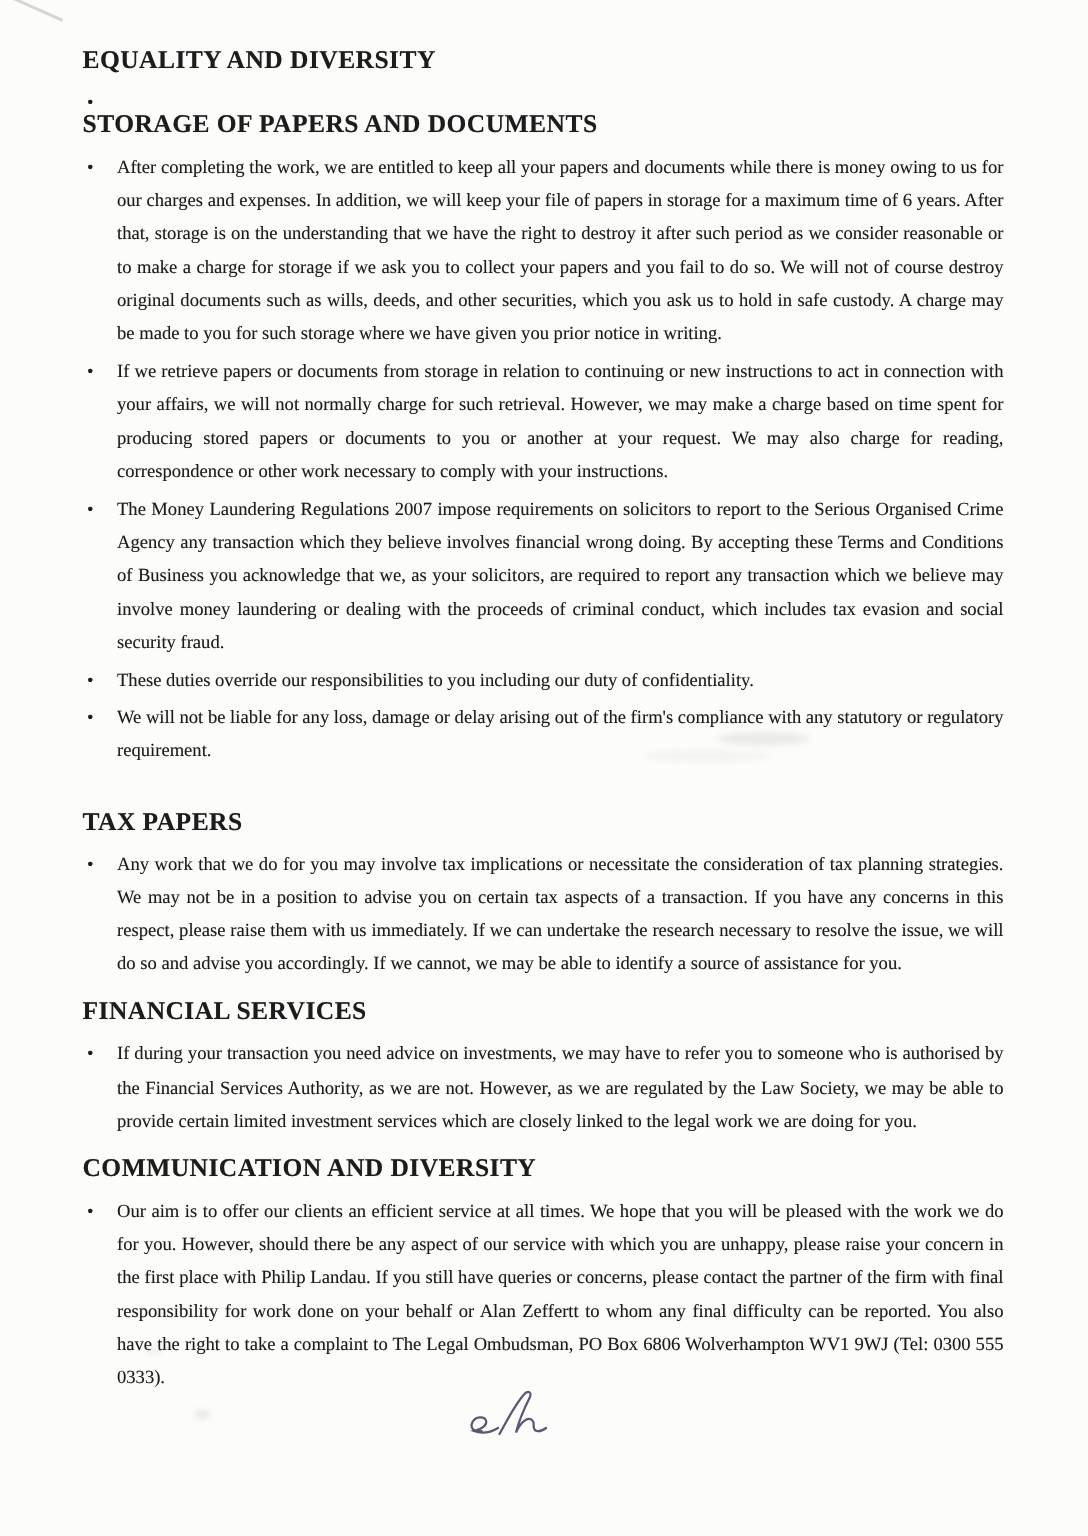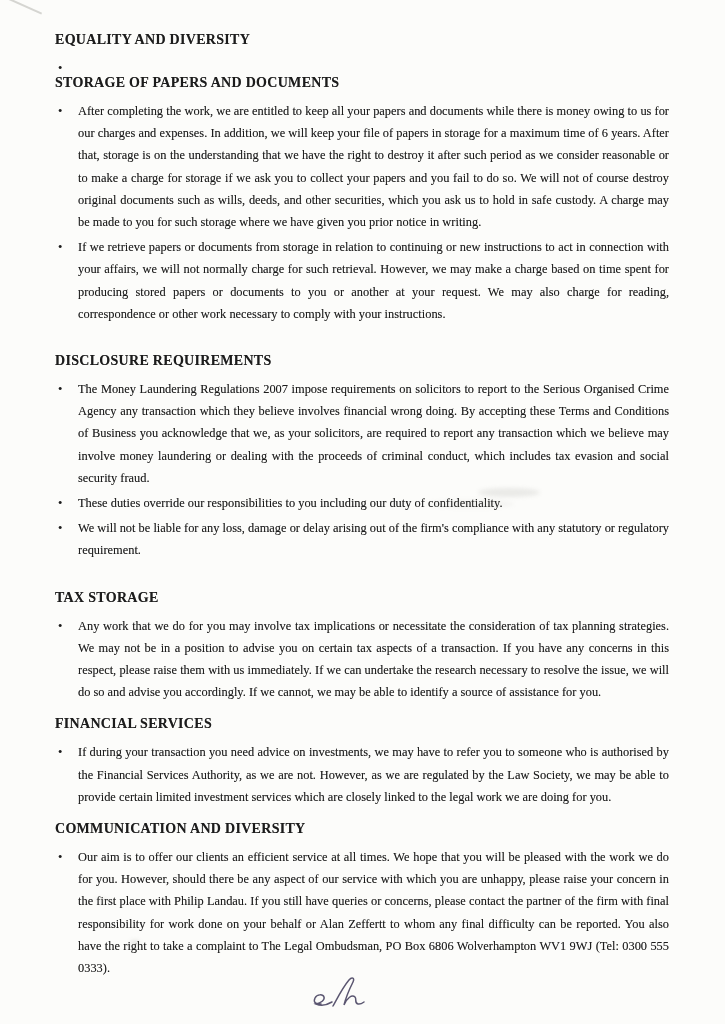--- a/index.html
+++ b/index.html
@@ -13,21 +13,21 @@
     color: #1c1c1c;
     overflow: hidden;
   }
   .content {
     position: absolute;
     left: 55px;
     top: 32px;
     width: 614px;
   }
   h2 {
-    font-size: 14px;
+    font-size: 17px;
     font-weight: bold;
     letter-spacing: 0.3px;
     margin: 13px 0 10px 0;
     line-height: 15px;
     text-shadow: 0 0 0.5px rgba(20,20,20,0.45);
   }
   section:first-of-type h2 { margin-top: 0; }
   section.gap-lg h2 { margin-top: 28px; }
   .bullet {
     position: relative;
@@ -82,28 +82,27 @@
       <p class="bullet"><span class="marker">•</span></p>
     </section>
 
     <section class="gap-lg">
       <h2>STORAGE OF PAPERS AND DOCUMENTS</h2>
       <p class="bullet"><span class="marker">•</span><span>After completing the work, we are entitled to keep all your papers and documents while there is money owing to us for our charges and expenses.  In addition, we will keep your file of papers in storage for a maximum time of 6 years.  After that, storage is on the understanding that we have the right to destroy it after such period as we consider reasonable or to make a charge for storage if we ask you to collect your papers and you fail to do so.  We will not of course destroy original documents such as wills, deeds, and other securities, which you ask us to hold in safe custody.  A charge may be made to you for such storage where we have given you prior notice in writing.</span></p>
       <p class="bullet"><span class="marker">•</span><span>If we retrieve papers or documents from storage in relation to continuing or new instructions to act in connection with your affairs, we will not normally charge for such retrieval.  However, we may make a charge based on time spent for producing stored papers or documents to you or another at your request.  We may also charge for reading, correspondence or other work necessary to comply with your instructions.</span></p>
     </section>
 
     <section class="gap-lg">
-      <h2>DISCLOSURE REQUIREMENTS</h2>
       <p class="bullet"><span class="marker">•</span><span>The Money Laundering Regulations 2007 impose requirements on solicitors to report to the Serious Organised Crime Agency any transaction which they believe involves financial wrong doing.  By accepting these Terms and Conditions of Business you acknowledge that we, as your solicitors, are required to report any transaction which we believe may involve money laundering or dealing with the proceeds of criminal conduct, which includes tax evasion and social security fraud.</span></p>
       <p class="bullet"><span class="marker">•</span><span>These duties override our responsibilities to you including our duty of confidentiality.</span></p>
       <p class="bullet"><span class="marker">•</span><span>We will not be liable for any loss, damage or delay arising out of the firm's compliance with any statutory or regulatory requirement.</span></p>
     </section>
 
     <section class="gap-lg">
-      <h2>TAX STORAGE</h2>
+      <h2>TAX PAPERS</h2>
       <p class="bullet"><span class="marker">•</span><span>Any work that we do for you may involve tax implications or necessitate the consideration of tax planning strategies. We may not be in a position to advise you on certain tax aspects of a transaction. If you have any concerns in this respect, please raise them with us immediately. If we can undertake the research necessary to resolve the issue, we will do so and advise you accordingly. If we cannot, we may be able to identify a source of assistance for you.</span></p>
     </section>
 
     <section>
       <h2>FINANCIAL SERVICES</h2>
       <p class="bullet"><span class="marker">•</span><span>If during your transaction you need advice on investments, we may have to refer you to someone who is authorised by the Financial Services Authority, as we are not.  However, as we are regulated by the Law Society, we may be able to provide certain limited investment services which are closely linked to the legal work we are doing for you.</span></p>
     </section>
 
     <section>
       <h2>COMMUNICATION AND DIVERSITY</h2>

